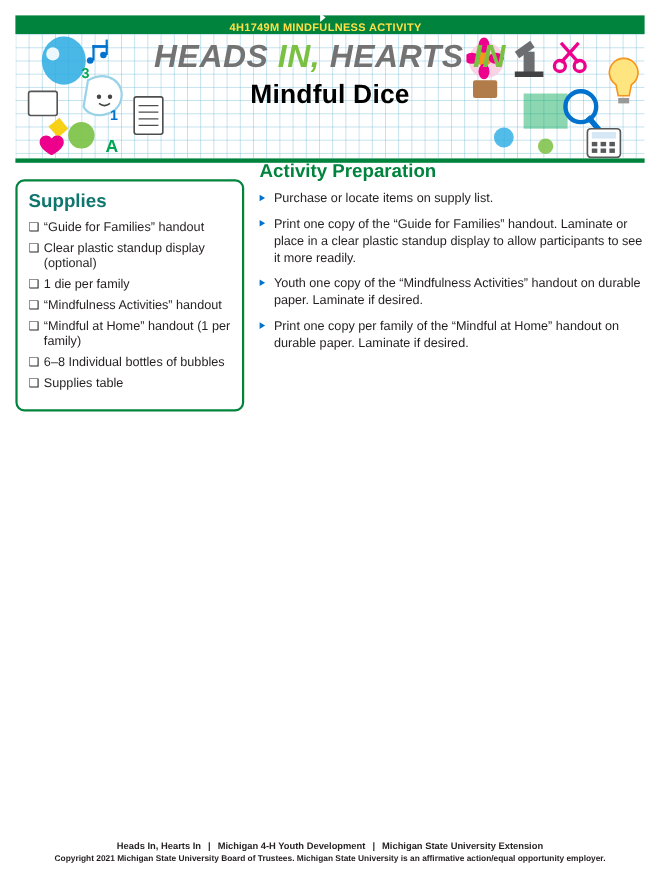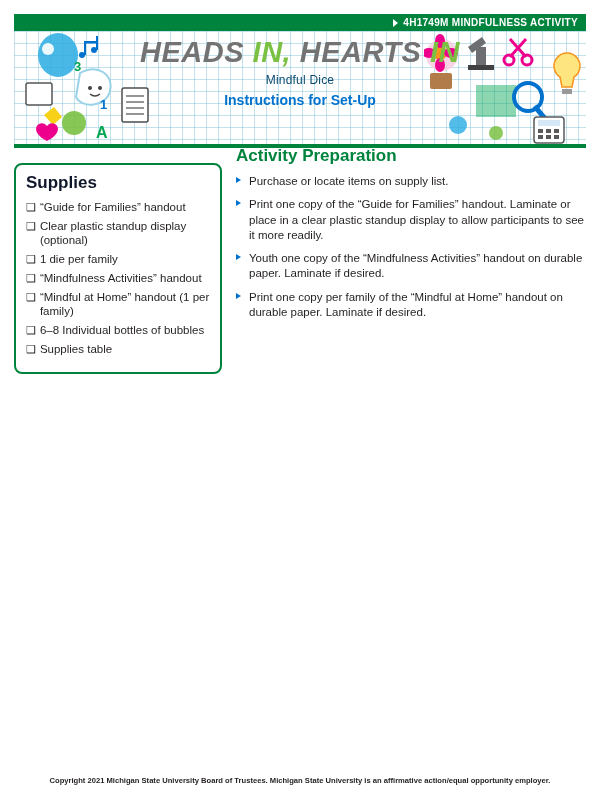--- a/index.html
+++ b/index.html
@@ -17,26 +17,27 @@
   }
 
   
   .topbar {
     position: absolute;
     top: 14px;
     left: 14px;
     right: 14px;
     height: 17px;
     background: #00843d;
-    color: #ffffff;
+    color: #fde047;
     display: flex;
     align-items: center;
     justify-content: flex-end;
     padding-right: 8px;
     box-sizing: border-box;
+    flex-direction: column;
   }
   .topbar .code {
     font-size: 10px;
     font-weight: bold;
     letter-spacing: 0.3px;
   }
   .topbar .tri {
     width: 0;
     height: 0;
     border-top: 4px solid transparent;
@@ -78,23 +79,23 @@
     font-weight: bold;
     font-style: italic;
     letter-spacing: 0.5px;
     line-height: 1.05;
     white-space: nowrap;
   }
   .hih .dark { color: #737373; }
   .hih .lite { color: #7ac143; }
   .mast-title {
     margin-top: 6px;
-    font-size: 12px;
-    font-weight: normal;
-    color: #0c4a6e;
+    font-size: 24px;
+    font-weight: bold;
+    color: #000000;
     letter-spacing: 0.2px;
   }
   .mast-sub {
     margin-top: 5px;
     font-size: 14px;
     font-weight: bold;
     color: #0072ce;
   }
 
   
@@ -108,21 +109,21 @@
     width: 208px;
     border: 2px solid #00843d;
     border-radius: 8px;
     box-sizing: border-box;
     padding: 8px 10px 12px 10px;
   }
   .supplies h2 {
     margin: 0 0 7px 0;
     font-size: 17px;
     font-weight: bold;
-    color: #0f172a;
+    color: #0f766e;
   }
   .supply-item {
     display: flex;
     align-items: flex-start;
     font-size: 11.5px;
     line-height: 1.28;
     margin-bottom: 4px;
   }
   .supply-item .box {
     flex: 0 0 auto;
@@ -268,21 +269,20 @@
   </svg>
 
   <div class="mast-center">
     <div class="hih">
       <span class="dark">HEADS</span>
       <span class="lite">IN,</span>
       <span class="dark">HEARTS</span>
       <span class="lite">IN</span>
     </div>
     <div class="mast-title">Mindful Dice</div>
-    <div class="mast-sub">Instructions for Set-Up</div>
   </div>
 </div>
 
 <div class="supplies">
   <h2>Supplies</h2>
 
   <div class="supply-item">
     <span class="box">❑</span>
     <span class="txt">“Guide for Families” handout</span>
   </div>
@@ -335,14 +335,21 @@
   </div>
   <div class="prep-item">
     <span class="arrow">
         <i></i>
       </span>
     <span class="txt">Print one copy per family of the “Mindful at Home” handout on durable paper. Laminate if desired.</span>
   </div>
 </div>
 
 <div class="footer">
+  <div class="line1">
+    <span>Heads In, Hearts In</span>
+    <span class="sep">|</span>
+    <span>Michigan 4-H Youth Development</span>
+    <span class="sep">|</span>
+    <span>Michigan State University Extension</span>
+  </div>
   <div class="line2">Copyright 2021 Michigan State University Board of Trustees. Michigan State University is an affirmative action/equal opportunity employer.</div>
 </div>
 
 </body></html>

